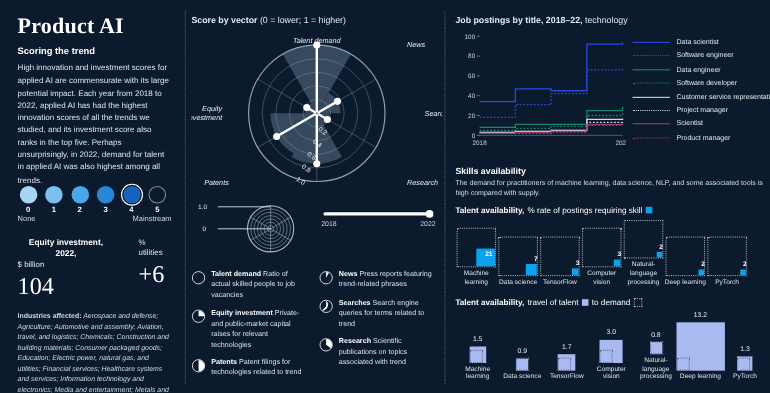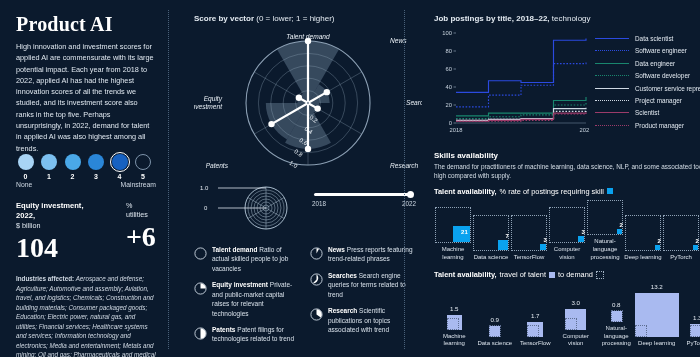--- a/index.html
+++ b/index.html
@@ -7,21 +7,21 @@
     width:700px;height:357px;overflow:hidden;
     background:#0b1a2d;
     font-family:"Liberation Sans",sans-serif;
     color:#ffffff;
     position:relative;
   }
   .page{position:absolute;inset:0;display:flex;}
 
   
   .col-left{width:168px;padding:14px 12px 0 16px;box-sizing:border-box;position:relative;}
-  .col-mid{width:236px;padding:14px 8px 12px 6px;box-sizing:border-box;position:relative;margin-left:20px;}
+  .col-mid{width:236px;padding:14px 8px 12px 6px;box-sizing:border-box;position:relative;}
   .col-right{flex:1;padding:14px 10px 0 10px;box-sizing:border-box;position:relative;}
 
   .vsep{position:absolute;top:10px;bottom:8px;width:0;border-left:1px dotted #4a6179;}
 
   
   .title{
     font-family:"Liberation Serif",serif;
     font-size:20px;font-weight:700;letter-spacing:.2px;margin:0 0 7px 0;line-height:1;
   }
   .subhead{font-size:8.5px;font-weight:700;margin:0 0 5px 0;}
@@ -31,23 +31,23 @@
 
   .dots{display:flex;align-items:center;gap:4.5px;}
   .dotwrap{width:19px;display:flex;flex-direction:column;align-items:center;}
   .dot{width:16px;height:16px;border-radius:50%;box-sizing:border-box;}
   .dot.sel{outline:1.4px solid #ffffff;outline-offset:1.4px;}
   .dot.empty{background:transparent;border:1px solid #7d93aa;}
   .dotnum{font-size:7px;font-weight:700;margin-top:3px;}
   .dotends{display:flex;justify-content:space-between;width:140px;font-size:6.8px;color:#cfd9e4;margin-top:1px;}
 
   .stats{display:flex;gap:22px;margin-top:13px;}
-  .stat-lab{font-size:7.6px;font-weight:700;line-height:1.35;}
+  .stat-lab{font-size:7.6px;font-weight:700;line-height:1.35;text-align:center;}
   .stat-unit{font-size:7.2px;font-weight:400;color:#dfe7ef;}
-  .stat-val{font-family:"Liberation Serif",serif;font-size:28px;font-weight:700;margin-top:4px;line-height:1;}
+  .stat-val{font-family:"Liberation Serif",serif;font-size:22px;font-weight:400;margin-top:4px;line-height:1;}
 
   .ind{font-size:6.3px;line-height:1.5;color:#d2dbe5;margin-top:12px;font-style:italic;}
   .ind b{font-style:normal;}
 
   
   .chart-title{font-size:8px;font-weight:700;margin:0 0 2px 0;}
   .chart-title span{font-weight:400;color:#e3eaf1;}
 
   .radar-holder{position:relative;width:228px;height:160px;}
   .mini-radar{position:relative;width:120px;height:44px;}
@@ -91,20 +91,21 @@
   .t2ref{position:absolute;left:0;bottom:0;border:1px dotted #5d6e92;box-sizing:border-box;}
   .t2lab{font-size:6px;line-height:1.3;text-align:center;color:#dbe3ec;margin-top:3px;}
 </style>
 </head>
 <body>
 
 <div class="page">
 
   <div class="col-left">
     <h1 class="title">Product AI</h1>
+    <div class="subhead">Scoring the trend</div>
     <p class="bodytext">High innovation and investment scores for applied AI are commensurate with its large potential impact. Each year from 2018 to 2022, applied AI has had the highest innovation scores of all the trends we studied, and its investment score also ranks in the top five. Perhaps unsurprisingly, in 2022, demand for talent in applied AI was also highest among all trends.</p>
 
     <div class="dots" id="dots">
         <div class="dotwrap">
           <div class="dot" style="background: rgb(168, 212, 245);"></div>
           <div class="dotnum">0</div>
         </div>
         <div class="dotwrap">
           <div class="dot" style="background: rgb(124, 192, 240);"></div>
           <div class="dotnum">1</div>

